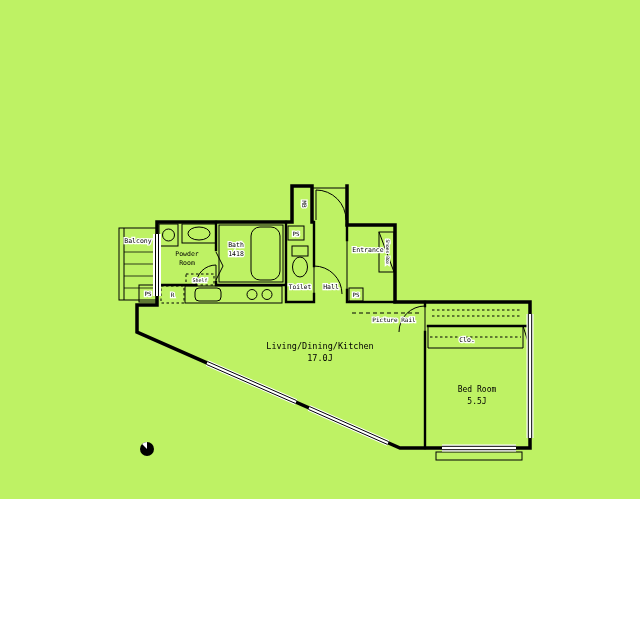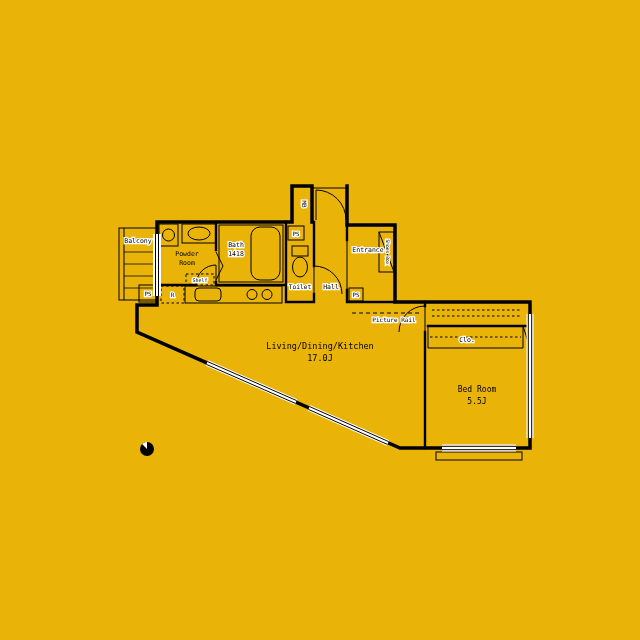--- a/index.html
+++ b/index.html
@@ -1,16 +1,16 @@
 <!DOCTYPE html>
 <html><head>
 <meta charset="utf-8">
 <style>
   html,body{margin:0;padding:0;width:640px;height:640px;background:#ffffff;overflow:hidden;}
-  .page{position:relative;width:640px;height:640px;background:#eab308;}
+  .page{position:relative;width:640px;height:499px;background:#bef264;}
   svg{display:block;}
   .wall{stroke:#000;stroke-width:3.5;fill:none;stroke-linecap:square;}
   .iwall{stroke:#000;stroke-width:2.4;fill:none;stroke-linecap:square;}
   .thin{stroke:#000;stroke-width:1;fill:none;}
   .hair{stroke:#000;stroke-width:0.75;fill:none;}
   .dash{stroke:#000;stroke-width:1;fill:none;stroke-dasharray:4 3;}
   .dot{stroke:#000;stroke-width:1;fill:none;stroke-dasharray:2.5 2.5;}
   .whiteline{stroke:#fff;stroke-width:6;fill:none;}
   .whitefill{fill:#fff;stroke:none;}
   .txt{font-family:"DejaVu Sans Mono","Liberation Mono",monospace;fill:#000;text-anchor:middle;}

